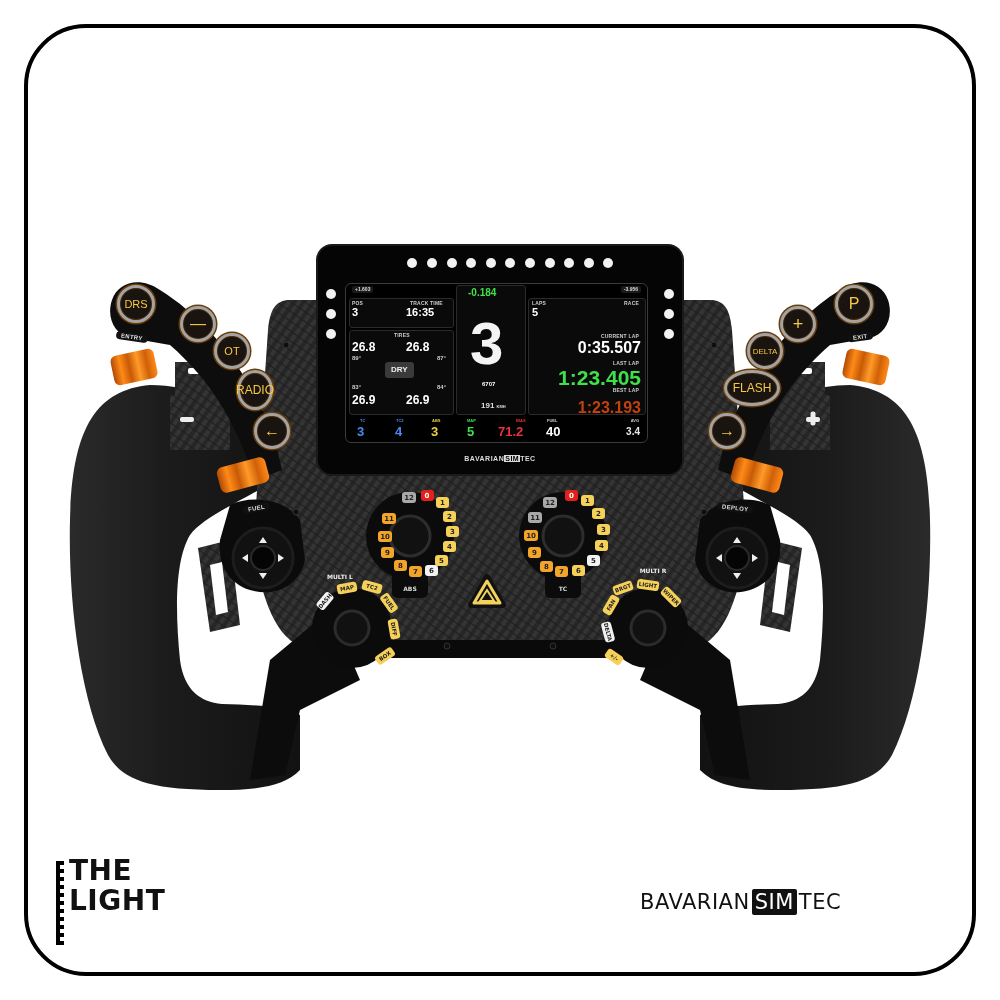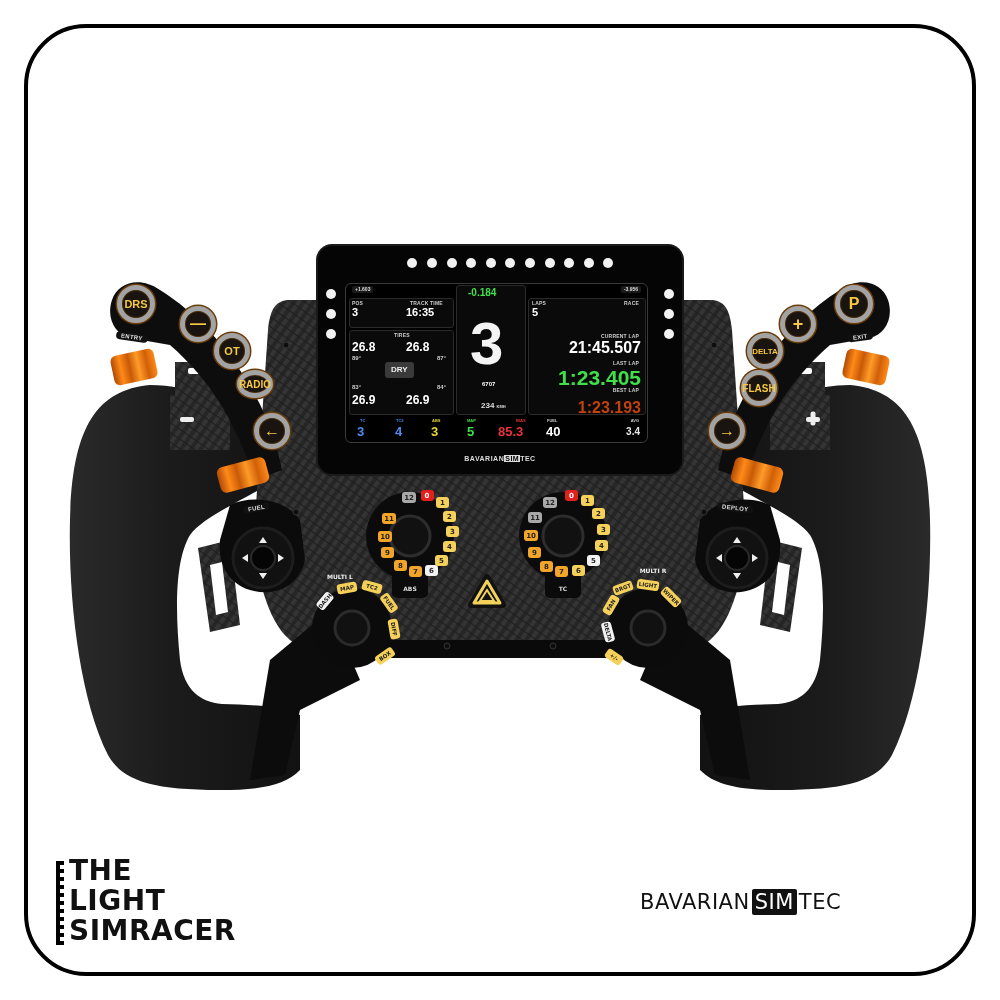--- a/index.html
+++ b/index.html
@@ -13,21 +13,21 @@
   .screen{position:absolute;left:318px;top:246px;width:364px;height:228px;background:#050505;border-radius:14px;box-shadow:0 0 0 2px #1a1a1a}
   .lcd{position:absolute;left:345px;top:283px;width:303px;height:160px;background:#000;border:1px solid #3a3a3a;border-radius:6px;color:#fff;overflow:hidden}
   .lcd .t{position:absolute;font-family:"Liberation Sans",sans-serif;font-weight:bold;white-space:nowrap;line-height:1}
   .lbl{font-size:5px;color:#ccc;letter-spacing:.2px}
   .box{position:absolute;border:1px solid #2a2a2a;border-radius:3px;background:#0a0a0a}
   .brand-small{position:absolute;left:0;width:100%;top:455px;text-align:center;font-size:7px;color:#ddd;font-family:"Liberation Sans",sans-serif;font-weight:bold;letter-spacing:.5px}
   .brand-small span.sim{background:#ddd;color:#000;padding:0 1px}
 
   .led{position:absolute;width:10px;height:10px;border-radius:50%;background:#f2f2f2}
 
-  .btn{position:absolute;border-radius:50%;background:#1a1410;border:5px solid #a3a3a3;box-shadow:0 0 0 1.5px #6a3c08,inset 0 0 0 1px #4a2a05;color:#f6c844;font-family:"Liberation Sans",sans-serif;font-weight:bold;display:flex;align-items:center;justify-content:center;font-size:11px}
+  .btn{position:absolute;border-radius:50%;background:#1a1410;border:3px solid #a3a3a3;box-shadow:0 0 0 1.5px #6a3c08,inset 0 0 0 1px #4a2a05;color:#f6c844;font-family:"Liberation Sans",sans-serif;font-weight:normal;display:flex;align-items:center;justify-content:center;font-size:11px}
 
   .tag{position:absolute;font-size:6px;color:#ddd;font-family:"Liberation Sans",sans-serif;font-weight:bold;background:#111;border-radius:6px;padding:1px 5px;letter-spacing:.3px}
 
   
   .tfs{position:absolute;left:56px;top:857px;width:200px;height:95px}
   .tfs .check{position:absolute;left:0;top:4px;width:8px;height:84px;background:repeating-linear-gradient(0deg,#000 0 4px,#fff 4px 8px),#000;
     background-image:repeating-linear-gradient(0deg,#000 0 4px,transparent 4px 8px),repeating-linear-gradient(90deg,#000 0 4px,#fff 4px 8px);
   }
   .tfs .line{position:absolute;left:13px;font-family:"DejaVu Sans",sans-serif;font-weight:bold;font-size:28px;line-height:28px;color:#111;letter-spacing:.5px}
   .bst{position:absolute;left:640px;top:889px;font-family:"DejaVu Sans",sans-serif;font-size:21px;color:#111;letter-spacing:.5px;white-space:nowrap;line-height:26px}
@@ -199,75 +199,75 @@
   <div class="t" style="left:91px;top:71px;font-size:6px;color:#ccc">87°</div>
   <div class="t" style="left:39px;top:78px;font-size:8px;color:#eee;background:#3a3a3a;border-radius:3px;padding:4px 6px">DRY</div>
   <div class="t" style="left:6px;top:100px;font-size:6px;color:#ccc">83°</div>
   <div class="t" style="left:91px;top:100px;font-size:6px;color:#ccc">84°</div>
   <div class="t" style="left:6px;top:110px;font-size:12px">26.9</div>
   <div class="t" style="left:60px;top:110px;font-size:12px">26.9</div>
 
   <div class="t" style="left:122px;top:4px;font-size:10px;color:#3fe04a">-0.184</div>
   <div class="t" style="left:124px;top:30px;font-size:60px;color:#f4f4f4">3</div>
   <div class="t" style="left:136px;top:97px;font-size:6px">6707</div>
-  <div class="t" style="left:135px;top:118px;font-size:8px;color:#ddd"><span>234</span> <span style="font-size:4px">KMH</span></div>
+  <div class="t" style="left:135px;top:118px;font-size:8px;color:#ddd"><span>191</span> <span style="font-size:4px">KMH</span></div>
 
   <div class="t lbl" style="left:186px;top:17px">LAPS</div>
   <div class="t" style="left:186px;top:23px;font-size:11px">5</div>
   <div class="t lbl" style="right:8px;top:17px">RACE</div>
   <div class="t lbl" style="right:8px;top:50px">CURRENT LAP</div>
-  <div class="t" style="right:6px;top:56px;font-size:16px">21:45.507</div>
+  <div class="t" style="right:6px;top:56px;font-size:16px">0:35.507</div>
   <div class="t lbl" style="right:8px;top:77px">LAST LAP</div>
   <div class="t" style="right:6px;top:83px;font-size:21px;color:#3fe04a">1:23.405</div>
   <div class="t lbl" style="right:8px;top:104px">BEST LAP</div>
   <div class="t" style="right:6px;top:116px;font-size:16px;color:#c2410c">1:23.193</div>
 
   <div class="t" style="left:14px;top:135px;font-size:4px;color:#4b8cf0">TC</div>
   <div class="t" style="left:11px;top:141px;font-size:13px;color:#4b8cf0">3</div>
   <div class="t" style="left:50px;top:135px;font-size:4px;color:#4b8cf0">TC2</div>
   <div class="t" style="left:49px;top:141px;font-size:13px;color:#4b8cf0">4</div>
   <div class="t" style="left:86px;top:135px;font-size:4px;color:#e8d23a">ABS</div>
   <div class="t" style="left:85px;top:141px;font-size:13px;color:#e8d23a">3</div>
   <div class="t" style="left:121px;top:135px;font-size:4px;color:#3fe04a">MAP</div>
   <div class="t" style="left:121px;top:141px;font-size:13px;color:#3fe04a">5</div>
   <div class="t" style="left:170px;top:135px;font-size:4px;color:#e8343a">BIAS</div>
-  <div class="t" style="left:152px;top:141px;font-size:13px;color:#e8343a">85.3</div>
+  <div class="t" style="left:152px;top:141px;font-size:13px;color:#e8343a">71.2</div>
   <div class="t" style="left:201px;top:135px;font-size:4px;color:#ccc">FUEL</div>
   <div class="t" style="left:200px;top:141px;font-size:13px;color:#ffffff">40</div>
   <div class="t" style="right:8px;top:135px;font-size:4px;color:#ccc">AVG</div>
   <div class="t" style="right:7px;top:143px;font-size:10px;color:#e6e6e6">3.4</div>
 </div>
 <div class="brand-small"><span>BAVARIAN</span><span class="sim">SIM</span><span>TEC</span></div>
 
 <div class="btn" style="left:117px;top:285px;width:38px;height:38px;font-size:11px">
     <span>DRS</span>
   </div>
 <div class="btn" style="left:180px;top:306px;width:36px;height:36px;font-size:16px">
     <span>—</span>
   </div>
 <div class="btn" style="left:214px;top:333px;width:36px;height:36px">
     <span>OT</span>
   </div>
-<div class="btn" style="left:237px;top:370px;width:36px;height:28px;font-size:10px">
+<div class="btn" style="left:237px;top:370px;width:36px;height:40px;font-size:12px">
     <span>RADIO</span>
   </div>
 <div class="btn" style="left:254px;top:413px;width:36px;height:36px;font-size:16px">
     <span>←</span>
   </div>
 
 <div class="btn" style="left:835px;top:285px;width:38px;height:38px;font-size:16px">
     <span>P</span>
   </div>
 <div class="btn" style="left:780px;top:306px;width:36px;height:36px;font-size:18px">
     <span>+</span>
   </div>
 <div class="btn" style="left:747px;top:333px;width:36px;height:36px;font-size:8px">
     <span>DELTA</span>
   </div>
-<div class="btn" style="left:741px;top:370px;width:36px;height:36px;font-size:10px">
+<div class="btn" style="left:724px;top:370px;width:56px;height:36px;font-size:12px">
     <span>FLASH</span>
   </div>
 <div class="btn" style="left:709px;top:413px;width:36px;height:36px;font-size:16px">
     <span>→</span>
   </div>
 
 <div class="tag" style="left:116px;top:333px;transform:rotate(8deg)">ENTRY</div>
 <div class="tag" style="left:848px;top:333px;transform:rotate(-8deg)">EXIT</div>
 <div class="tag" style="left:243px;top:504px;transform:rotate(-10deg)">FUEL</div>
 <div class="tag" style="left:717px;top:504px;transform:rotate(6deg)">DEPLOY</div>
@@ -372,18 +372,17 @@
       <rect x="605" y="652" width="18" height="10" rx="3" fill="#f6d15a" transform="rotate(35 614 657)"></rect>
       <text x="614" y="659" transform="rotate(35 614 657)">+/-</text>
     </g>
   </g>
 </svg>
 
 <div class="tfs">
   <div class="check"></div>
   <div class="line" style="top:0">THE</div>
   <div class="line" style="top:30px">LIGHT</div>
-  <div class="line" style="top:60px">SIMRACER</div>
 </div>
 
 <div class="bst">
   <span>BAVARIAN</span><span class="sim">SIM</span><span>TEC</span>
 </div>
 
 </body></html>

